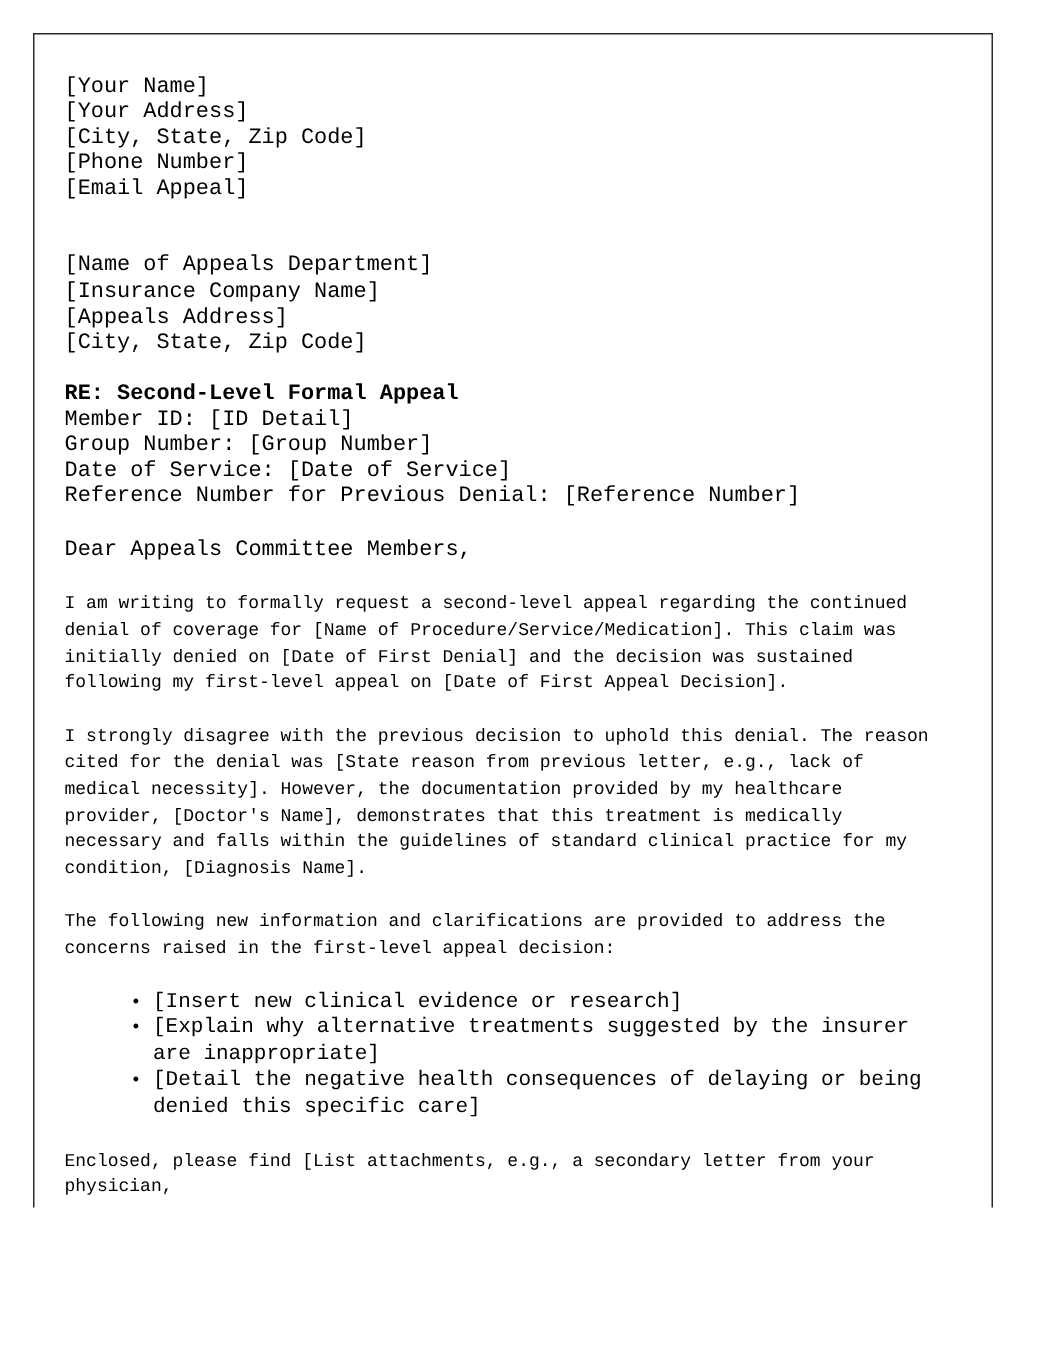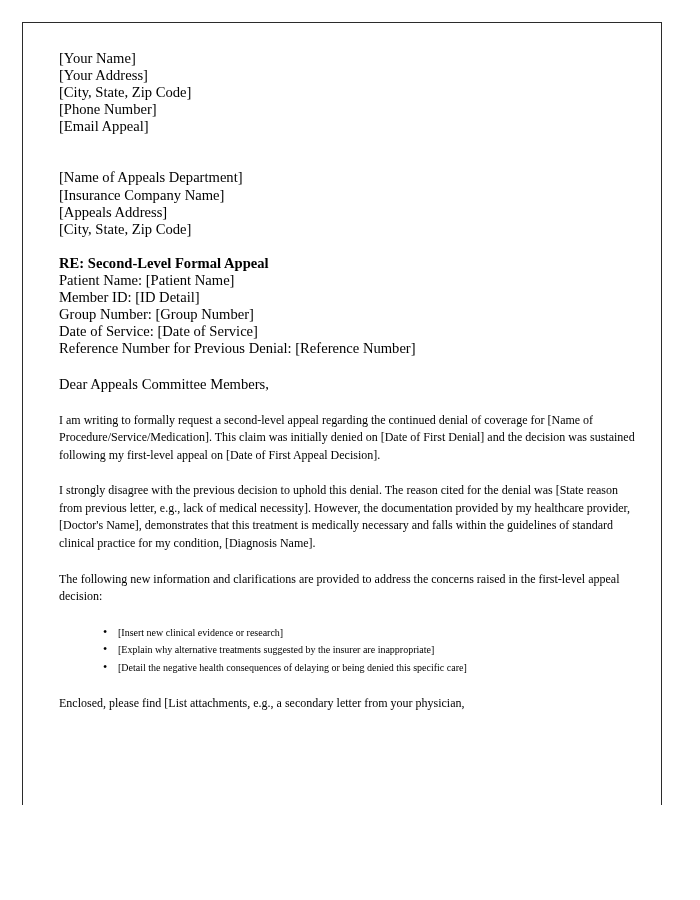--- a/index.html
+++ b/index.html
@@ -27,23 +27,24 @@
     background: #ffffff;
     border-left: 1.6px solid #2b2b2b;
     border-top: 1.6px solid #2b2b2b;
     border-right: 1.6px solid #2b2b2b;
     border-bottom: none;
     overflow: hidden;
   }
 
   .page-inner {
     position: absolute;
-    left: 36px;            
+    left: 20px;            
     top: 27px;
     width: 582px;          
+    font-family: Liberation Mono, monospace;
   }
 
   .line {
     font-size: 14.6px;
     line-height: 17.1px;
     white-space: pre;
   }
 
   .para {
     font-size: 12px;
@@ -59,21 +60,21 @@
   .gap-sm { height: 17px; }
   .gap-md { height: 18px; }
   .gap-lg { height: 19px; }
 
   ul.bullets {
     margin: 0;
     padding: 0 0 0 44px;   
     list-style: none;
   }
   ul.bullets li {
-    font-size: 10px;
+    font-size: 14px;
     line-height: 17.6px;
     position: relative;
     padding-left: 15px;
   }
   ul.bullets li::before {
     content: "\2022";
     position: absolute;
     left: 0;
     top: 0;
     font-size: 12px;
@@ -104,21 +105,20 @@
       <div class="line">[Insurance Company Name]</div>
       <div class="line">[Appeals Address]</div>
       <div class="line">[City, State, Zip Code]</div>
     </div>
 
     <div class="gap-sm"></div>
 
     <div class="line bold">RE: Second-Level Formal Appeal</div>
 
     <div>
-      <div class="line">Patient Name: [Patient Name]</div>
       <div class="line">Member ID: [ID Detail]</div>
       <div class="line">Group Number: [Group Number]</div>
       <div class="line">Date of Service: [Date of Service]</div>
       <div class="line">Reference Number for Previous Denial: [Reference Number]</div>
     </div>
 
     <div class="gap-lg"></div>
 
     <div class="line">Dear Appeals Committee Members,</div>
 

